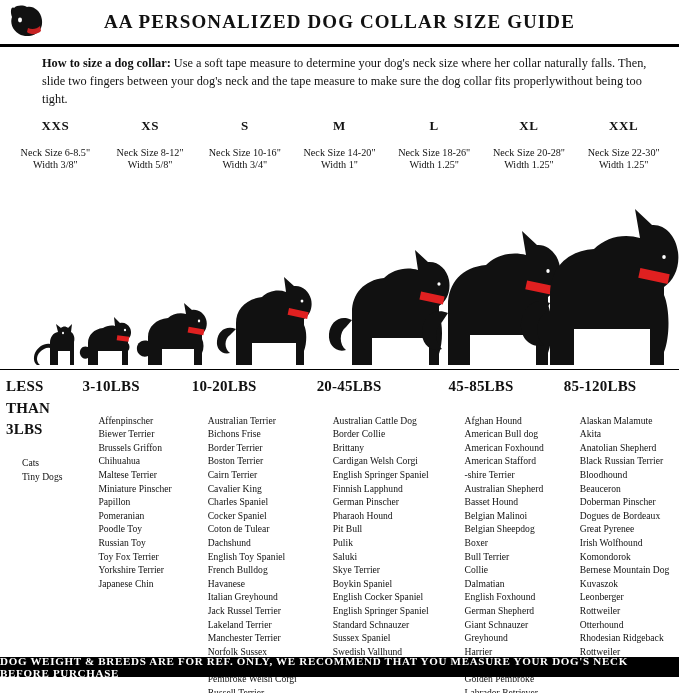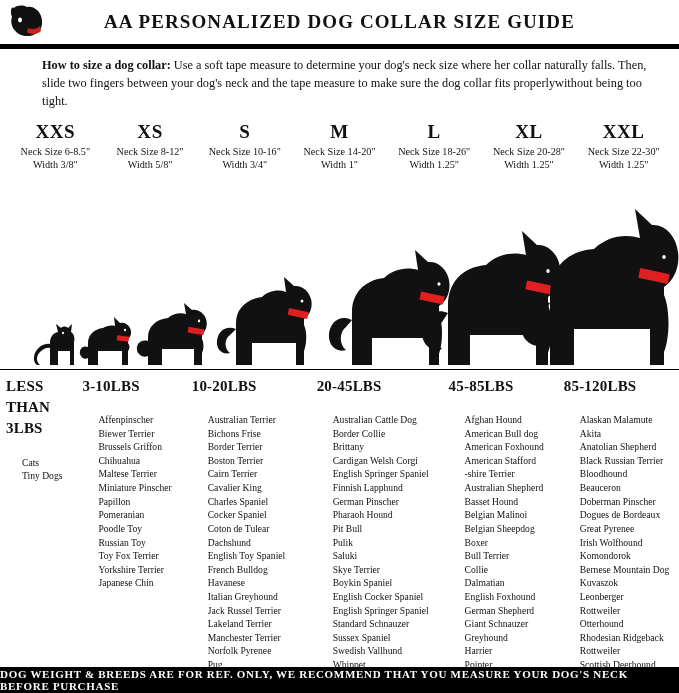--- a/index.html
+++ b/index.html
@@ -10,21 +10,21 @@
     color:#111;
     overflow:hidden;
     position:relative;
   }
   .page{position:relative;width:679px;height:693px;}
 
   
   .header{
     position:relative;
     height:44px;
-    border-bottom:5px solid #000000;
+    border-bottom:3px solid #000000;
     display:flex;align-items:center;justify-content:center;
   }
   .header-title{
     font-size:19px;
     letter-spacing:1.1px;
     font-weight:bold;
     text-align:center;
     font-family:"Liberation Serif", serif;
   }
   .logo{
@@ -46,24 +46,24 @@
     display:flex;
     padding:6px 8px 0 8px;
   }
   .size-col{
     flex:1;
     text-align:center;
     font-size:10.2px;
     line-height:1.25;
   }
   .size-col .code{
-    font-size:19px;
+    font-size:13px;
     font-weight:bold;
     letter-spacing:.6px;
-    margin-bottom:2px;
+    margin-bottom:12px;
   }
   .size-col .neck,.size-col .width{display:block;}
 
   
   .dogs{
     position:relative;
     height:195px;
     margin-top:2px;
     border-bottom:1px solid #000;
   }
@@ -86,22 +86,22 @@
     font-size:15px;
     margin-bottom:3px;
     letter-spacing:.2px;
   }
   .breed-col ul{list-style:none;margin:16px;padding:0;}
   .breed-col li{white-space:nowrap;}
 
   
   .footer{
     position:absolute;
-    left:0;bottom:0;
-    width:679px;height:26px;
+    left:0;bottom:16px;
+    width:679px;height:20px;
     background:#000;
     color:#fff;
     display:flex;align-items:center;justify-content:center;
     font-size:11px;
     letter-spacing:.7px;
     font-weight:bold;
   }
 </style>
 </head>
 <body>
@@ -268,21 +268,21 @@
         <li>Cocker Spaniel</li>
         <li>Coton de Tulear</li>
         <li>Dachshund</li>
         <li>English Toy Spaniel</li>
         <li>French Bulldog</li>
         <li>Havanese</li>
         <li>Italian Greyhound</li>
         <li>Jack Russel Terrier</li>
         <li>Lakeland Terrier</li>
         <li>Manchester Terrier</li>
-        <li>Norfolk Pyrenee</li>
+        <li>Norfolk Sussex</li>
         <li>Pug</li>
         <li>Pembroke Welsh Corgi</li>
         <li>Russell Terrier</li>
         <li>Schipperke</li>
         <li>Scottish Terrier</li>
 
       </ul>
     </div>
 
     <div class="breed-col">

